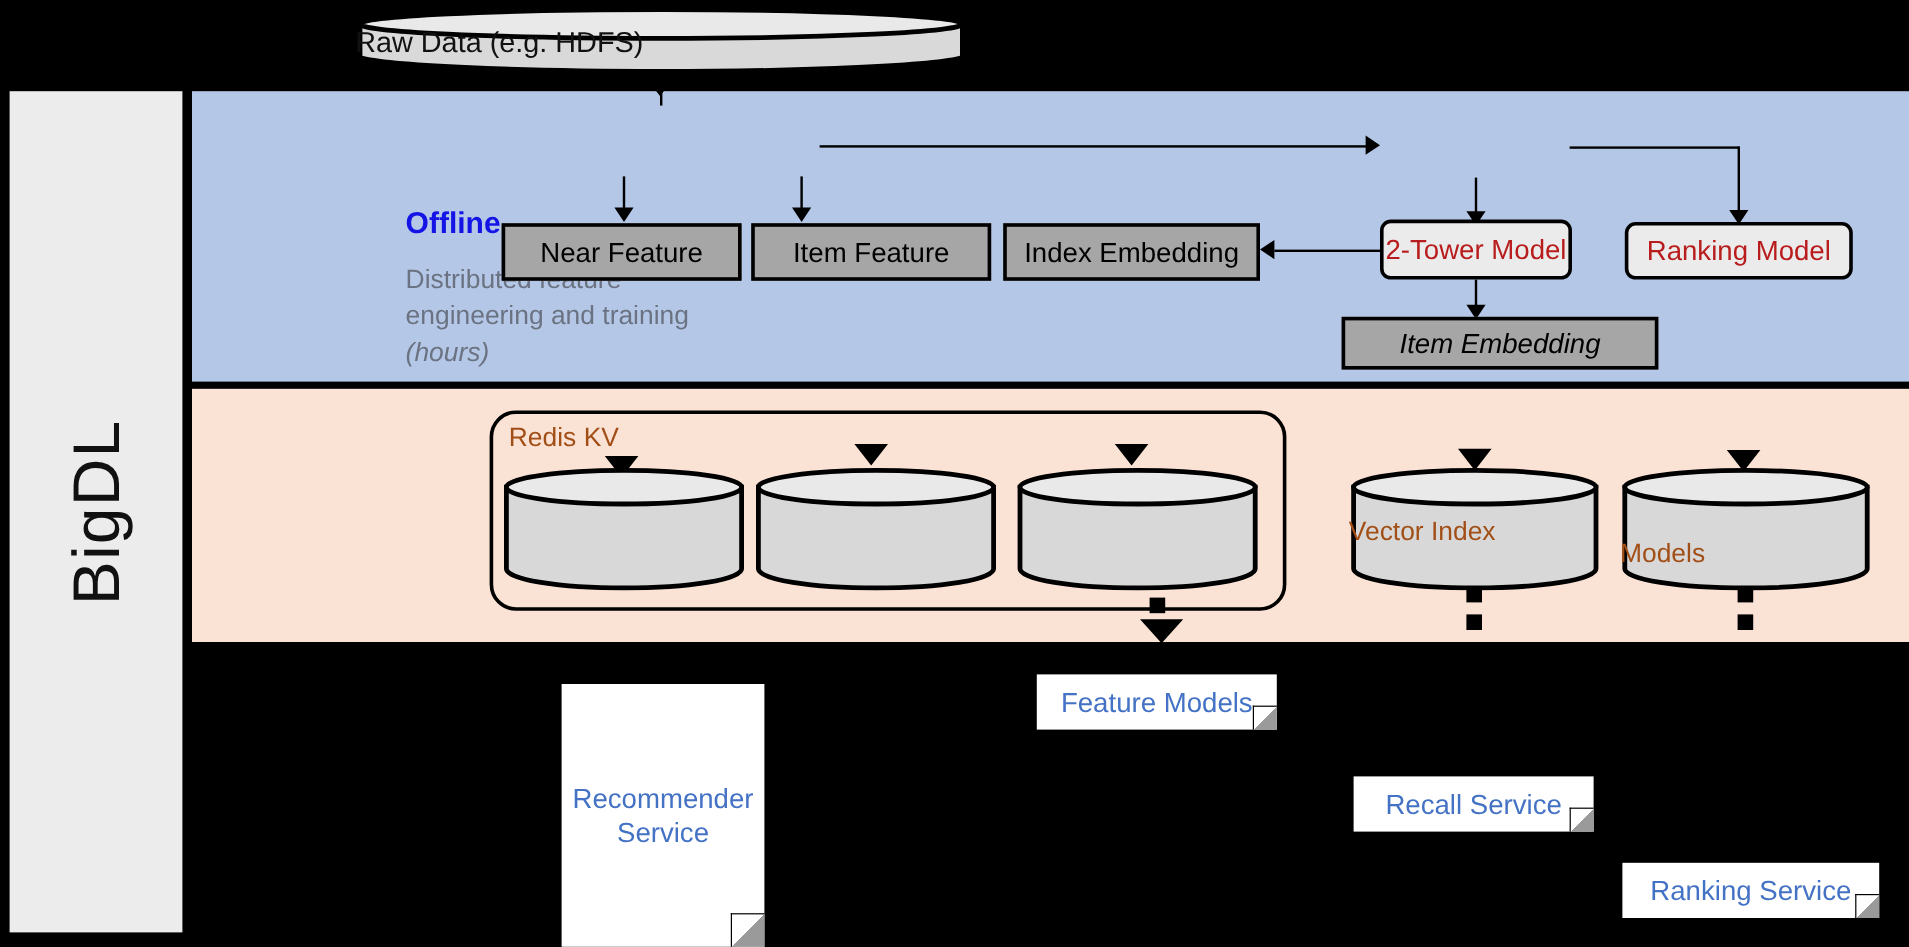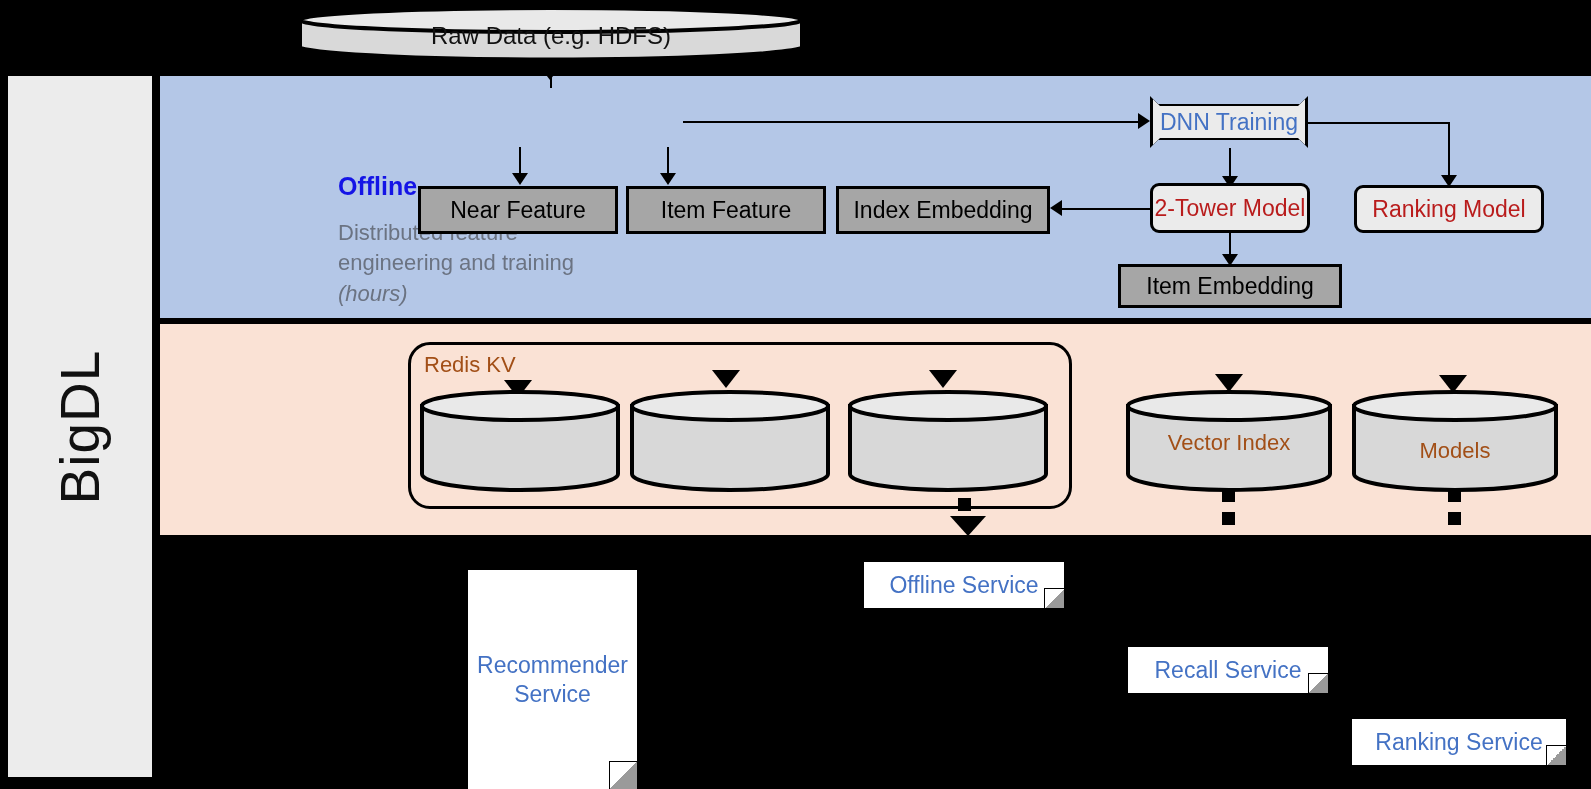--- a/index.html
+++ b/index.html
@@ -55,21 +55,21 @@
   
   .ribbon-wrap { position:absolute; background:#000;
     clip-path: polygon(0 0, 8px 8px, calc(100% - 8px) 8px, 100% 0, 100% 100%, calc(100% - 8px) calc(100% - 8px), 8px calc(100% - 8px), 0 100%); }
   .ribbon-in { position:absolute; inset:3px; background:#ebebeb;
     clip-path: polygon(0 0, 7px 7px, calc(100% - 7px) 7px, 100% 0, 100% 100%, calc(100% - 7px) calc(100% - 7px), 7px calc(100% - 7px), 0 100%);
     display:flex; align-items:center; justify-content:center; font-size:23px; }
 
   
   .cyl { position:absolute; }
   .cyl svg { display:block; }
-  .cyl-label { position:absolute; width:100%; text-align:center; font-size:22px; }
+  .cyl-label { position:absolute; width:100%; font-size:22px; }
   .sienna { color:#a24f17; }
 
   
   #redis-box {
     position:absolute; left:408px; top:342px; width:664px; height:167px;
     border:3px solid #000; border-radius:22px; background:transparent;
   }
   #redis-label { position:absolute; left:424px; top:352px; font-size:22px; color:#a24f17; }
 
   
@@ -131,23 +131,20 @@
 
 
   <div class="ln hline" style="left:683px; top:121px; width:459px;"></div>
   <div class="arrow-r" style="left:1138px; top:113px;"></div>
 
   <div class="ln vline" style="left:519px; top:147px; height:30px;"></div>
   <div class="arrow-d" style="left:512px; top:173px;"></div>
   <div class="ln vline" style="left:667px; top:147px; height:30px;"></div>
   <div class="arrow-d" style="left:660px; top:173px;"></div>
 
-  <div class="ribbon-wrap" style="left:1150px; top:96px; width:158px; height:52px;">
-    <div class="ribbon-in blue-txt">DNN Training</div>
-  </div>
 
   <div class="ln vline" style="left:1229px; top:148px; height:32px;"></div>
   <div class="arrow-d" style="left:1222px; top:176px;"></div>
 
   <div class="ln hline" style="left:1308px; top:122px; width:141px;"></div>
   <div class="ln vline" style="left:1448px; top:122px; height:58px;"></div>
   <div class="arrow-d" style="left:1441px; top:175px;"></div>
 
   <div class="box grey-box" style="left:418px; top:186px; width:200px; height:48px;">
     <span>Near Feature</span>
@@ -165,21 +162,21 @@
   <div class="box proc-box green-txt" style="left:1354px; top:185px; width:190px; height:48px;">
     <span>Ranking Model</span>
   </div>
 
   <div class="ln hline" style="left:1062px; top:208px; width:90px;"></div>
   <div class="arrow-l" style="left:1050px; top:200px;"></div>
 
   <div class="ln vline" style="left:1229px; top:233px; height:26px;"></div>
   <div class="arrow-d" style="left:1222px; top:254px;"></div>
 
-  <div class="box grey-box" style="left:1118px; top:264px; width:224px; height:44px;">
+  <div class="box grey-box" style="left:1118px; top:264px; width:264px; height:44px;font-style:italic;">
     <span>Item Embedding</span>
   </div>
 
   <div class="thick" style="left:513px; top:234px; height:152px;"></div>
   <div class="arrow-d big" style="left:504px; top:380px;"></div>
 
   <div class="thick" style="left:721px; top:234px; height:142px;"></div>
   <div class="arrow-d big" style="left:712px; top:370px;"></div>
 
   <div class="thick" style="left:938px; top:234px; height:142px;"></div>
@@ -218,33 +215,33 @@
       <path d="M4,18 L4,86 A101,16 0 0 0 206,86 L206,18 Z" fill="#d8d8d8" stroke="#000" stroke-width="4"></path>
       <ellipse cx="105" cy="18" rx="101" ry="14" fill="#e9e9e9" stroke="#000" stroke-width="4"></ellipse>
     </svg>
     <div class="cyl-label sienna" style="top:42px;">Vector Index</div>
   </div>
   <div class="cyl" style="left:1350px; top:388px;">
     <svg width="210" height="104" viewBox="0 0 210 104">
       <path d="M4,18 L4,86 A101,16 0 0 0 206,86 L206,18 Z" fill="#d8d8d8" stroke="#000" stroke-width="4"></path>
       <ellipse cx="105" cy="18" rx="101" ry="14" fill="#e9e9e9" stroke="#000" stroke-width="4"></ellipse>
     </svg>
-    <div class="cyl-label sienna" style="top:50px;">Models</div>
+    <div class="cyl-label sienna" style="top:60px;">Models</div>
   </div>
 
   <div class="dash-sq" style="left:1222px; top:489px;"></div>
   <div class="dash-sq" style="left:1222px; top:512px;"></div>
   <div class="dash-sq" style="left:1448px; top:489px;"></div>
   <div class="dash-sq" style="left:1448px; top:512px;"></div>
 
   <div class="dash-sq" style="left:958px; top:498px;"></div>
   <div class="arrow-d big" style="left:950px; top:516px; border-left-width:18px; border-right-width:18px; border-top-width:20px;"></div>
 
   <div class="note" style="left:864px; top:562px; width:200px; height:46px;">
-    <div class="note-txt">Offline Service</div>
+    <div class="note-txt">Feature Models</div>
     <div class="fold"></div>
   </div>
 
   <div class="note" style="left:468px; top:570px; width:169px; height:219px;">
     <div class="note-txt" style="padding:0 14px;">Recommender Service</div>
     <div class="fold" style="width:28px; height:28px;"></div>
   </div>
 
   <div class="note" style="left:1128px; top:647px; width:200px; height:46px;text-decoration:underline;">
     <div class="note-txt">Recall Service</div>

